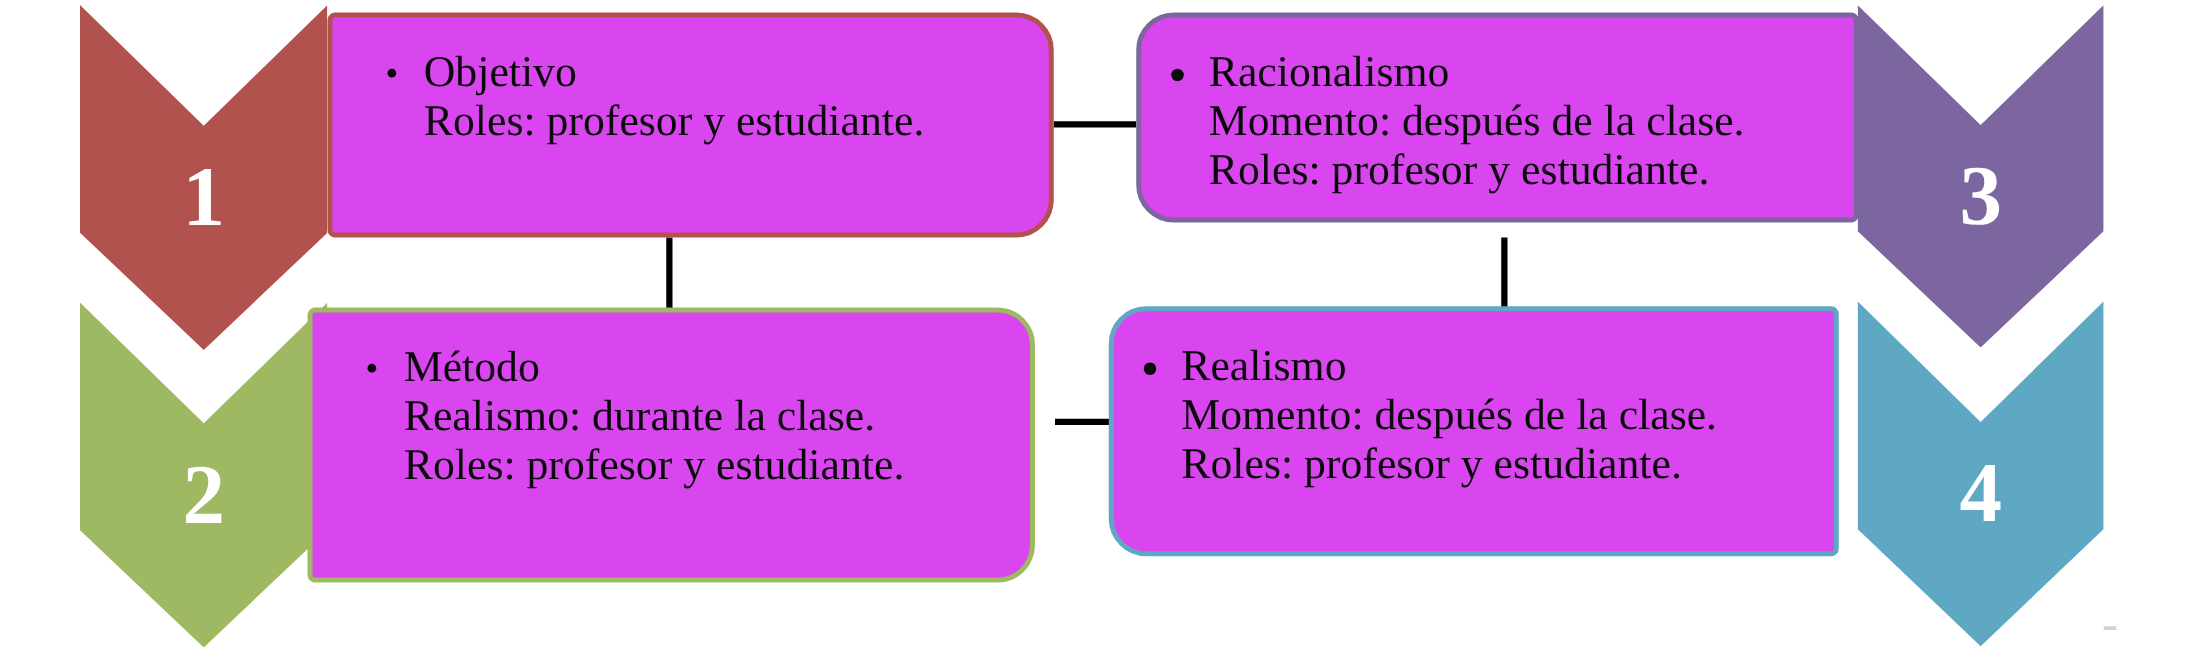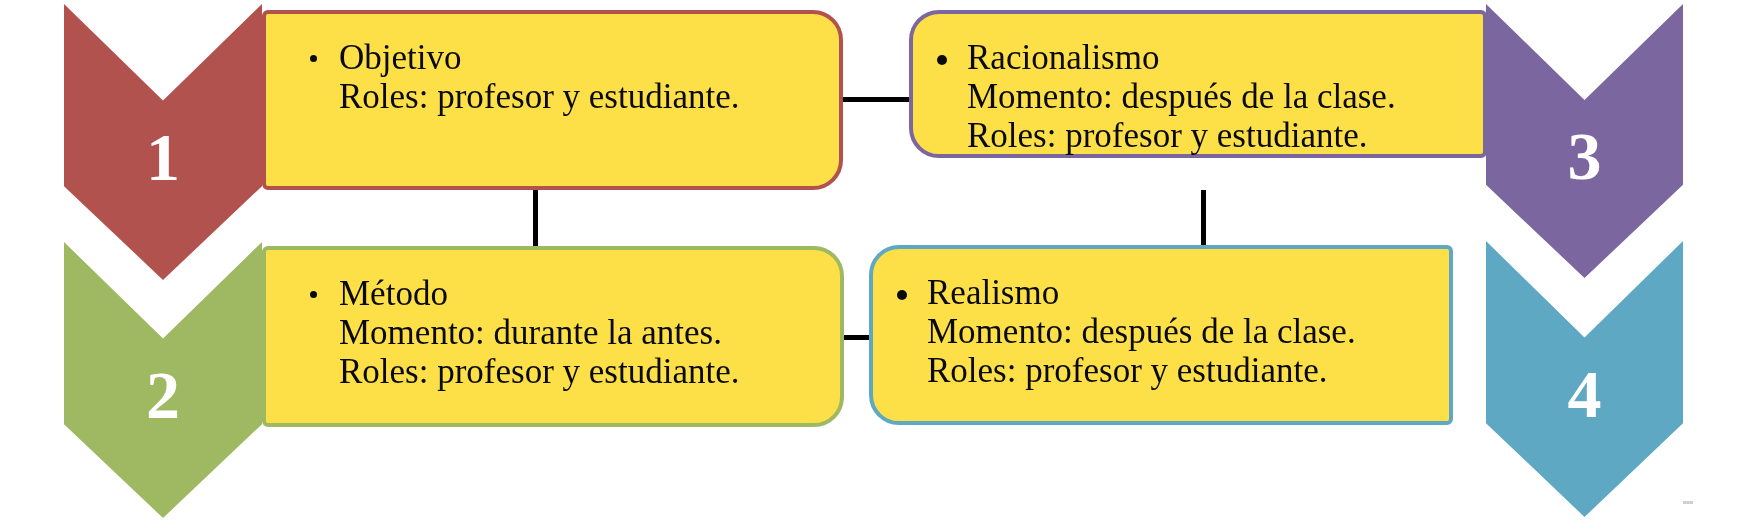--- a/index.html
+++ b/index.html
@@ -30,28 +30,28 @@
     font-size: 68px;
     font-weight: bold;
     line-height: 1;
     padding-top: 30px;            
     font-family: "Liberation Serif", serif;
   }
 
   
   .box {
     position: absolute;
-    background: #fde047;
+    background: #d946ef;
     border: 4px solid var(--c, #888);
     box-sizing: border-box;
   }
   .box-1 { left: 262px; top: 10px;  width: 581px; height: 180px; border-radius: 6px 30px 30px 6px; }
-  .box-2 { left: 262px; top: 246px; width: 582px; height: 181px; border-radius: 6px 30px 30px 6px; }
-  .box-3 { left: 909px; top: 10px;  width: 578px; height: 148px; border-radius: 30px 6px 6px 30px; }
-  .box-4 { left: 869px; top: 245px; width: 584px; height: 180px; border-radius: 30px 6px 6px 30px; }
+  .box-2 { left: 246px; top: 246px; width: 582px; height: 220px; border-radius: 6px 30px 30px 6px; }
+  .box-3 { left: 909px; top: 10px;  width: 578px; height: 168px; border-radius: 30px 6px 6px 30px; }
+  .box-4 { left: 887px; top: 245px; width: 584px; height: 200px; border-radius: 30px 6px 6px 30px; }
 
   .box-content {
     display: flex;
     align-items: flex-start;
     padding-top: 24px;
     padding-right: 16px;
   }
   .box-1 .box-content, .box-2 .box-content { padding-left: 44px; }
   .box-3 .box-content, .box-4 .box-content { padding-left: 24px; }
 
@@ -101,21 +101,21 @@
   </div>
 
   <div class="chevron chevron-2" style="--c: #9eb961;">
     <div class="chevron-number">2</div>
   </div>
   <div class="box box-2" style="--c: #9eb961;">
     <div class="box-content">
       <span class="bullet"></span>
       <div class="lines">
         <div>Método</div>
-        <div>Momento: durante la antes.</div>
+        <div>Realismo: durante la clase.</div>
         <div><span>Roles: profesor y estudiante.</span><span class="b"></span><span></span></div>
       </div>
     </div>
   </div>
 
   <div class="chevron chevron-3" style="--c: #7c66a0;">
     <div class="chevron-number">3</div>
   </div>
   <div class="box box-3" style="--c: #7c66a0;">
     <div class="box-content">

